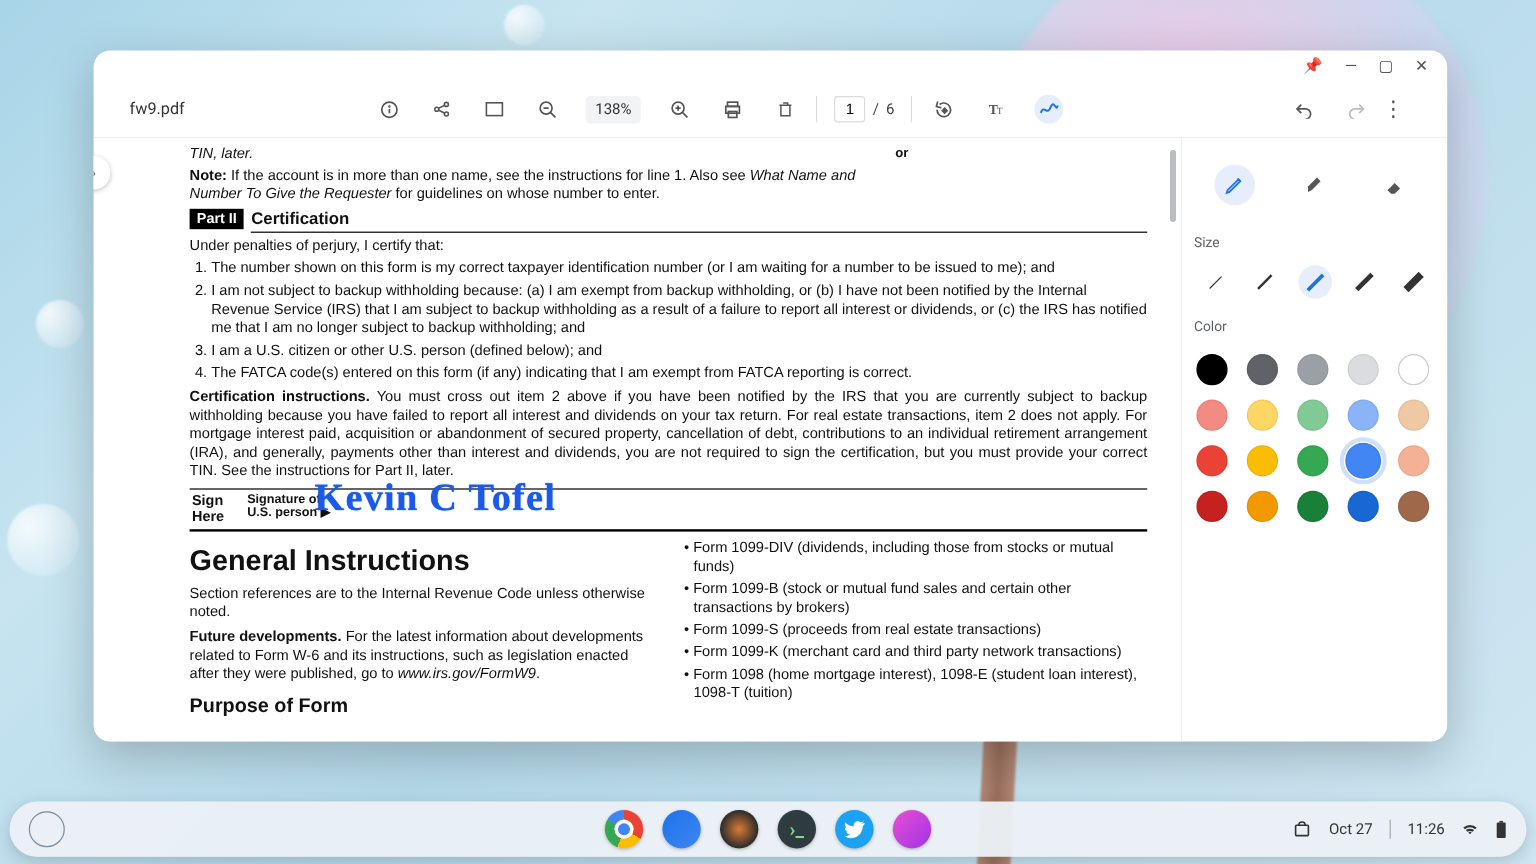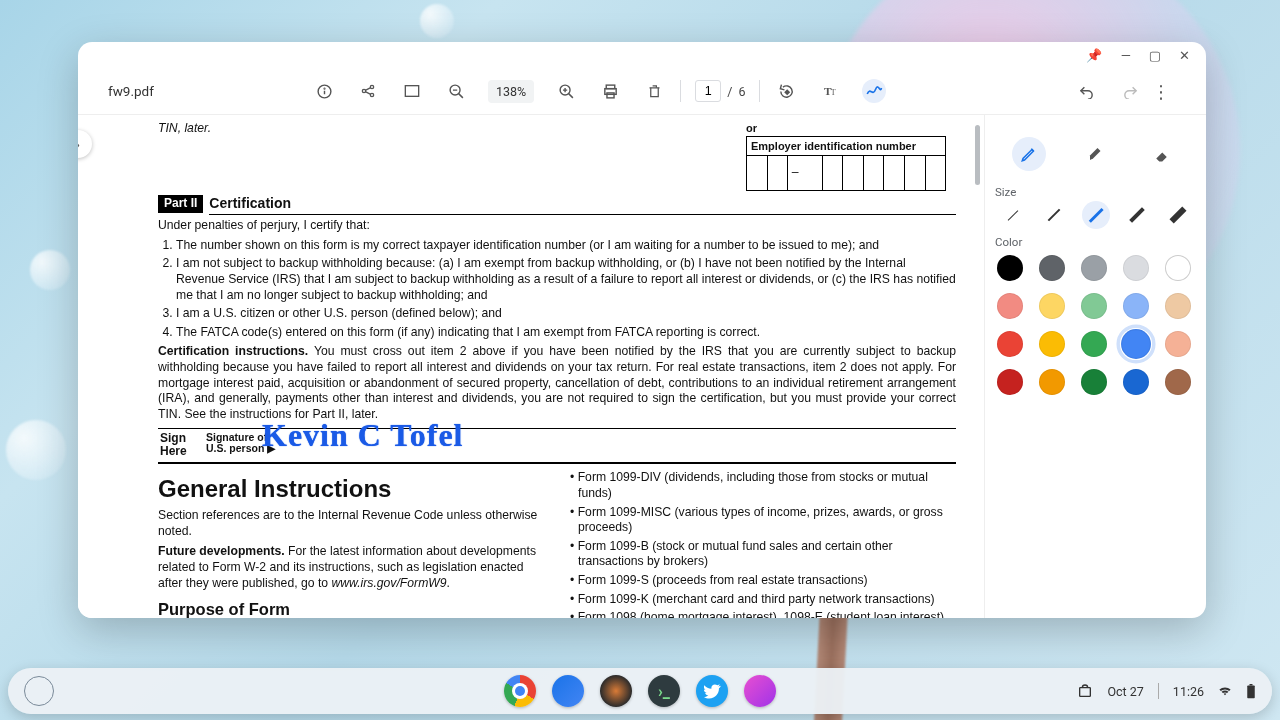--- a/index.html
+++ b/index.html
@@ -57,21 +57,21 @@
   .hand { position:absolute; color:#1a5ae6; font-family:"Brush Script MT","Segoe Script",cursive; font-weight:600; pointer-events:none; text-shadow:0 0 1px #1a5ae6;}
   .two-col { display:flex; gap:26px; margin-top:6px;}
   .two-col .col { flex:1; }
   .h-gi { font-family: Arial; font-weight:bold; font-size:24px; margin:4px 0 3px;}
   .h-pf { font-family: Arial; font-weight:bold; font-size:16.5px; margin:8px 0 3px;}
   .col ul { list-style:none; }
   .col ul li { margin-bottom:3px; text-indent:-8px; padding-left:8px;}
   .col ul li::before { content:"• "; }
   .scrollbar { position:absolute; right:2px; top:0; bottom:0; width:10px; }
   .scrollbar .thumb { position:absolute; right:2px; top:10px; width:5px; height:60px; background:#b9bdc1; border-radius:3px;}
-  .side-panel { width:222px; border-left:1px solid #eee; padding:16px 10px; display:flex; flex-direction:column; font-size:12px; color:#555;}
+  .side-panel { width:222px; border-left:1px solid #eee; padding:16px 10px; display:flex; flex-direction:column; gap:10px; font-size:12px; color:#555;}
   .tool-row { display:flex; justify-content:space-around; margin:6px 0 8px;}
   .tool { width:34px; height:34px; border-radius:50%; display:flex; align-items:center; justify-content:center; cursor:pointer;}
   .tool.active { background:#e6eefb; color:#1a73e8;}
   .sp-label { font-size:11.5px; color:#5f6368; margin:6px 0 2px;}
   .size-row { display:flex; justify-content:space-between; padding:0 4px;}
   .size-sw { width:28px; height:28px; border-radius:50%; display:flex; align-items:center; justify-content:center; cursor:pointer;}
   .size-sw.sel { background:#e6eefb;}
   .size-sw .ln { height:2px; background:#333; transform:rotate(-45deg);}
   .size-sw.sel .ln { background:#1a73e8;}
   .color-grid { display:grid; grid-template-columns: repeat(5, 30px); gap:12px 12px; padding:4px 2px;}
@@ -211,38 +211,26 @@
       </div>
       <div class="more-btn">⋮</div>
     </div>
 
     <div class="content">
       <div class="page-pane">
         <div class="doc">
           <div class="or-row">
             <div class="left">
               <div><i>TIN, later.</i></div>
+              <div style="margin-top:2px">
+                <b>Note:</b><span> If the account is in more than one name, see the instructions for line 1. Also see </span><i>What Name and Number To Give the Requester</i><span> for guidelines on whose number to enter.</span>
+              </div>
             </div>
             <div style="width:210px">
               <div style="font-weight:bold;font-size:11px;margin-bottom:1px">or</div>
-              <div class="ein-box">
-                <div class="lbl">Employer identification number</div>
-                <div class="cells">
-                    <span></span>
-                    <span></span>
-                    <span class="dash">–</span>
-                    <span></span>
-                    <span></span>
-                    <span></span>
-                    <span></span>
-                    <span></span>
-                    <span></span>
-                    <span></span>
-                  </div>
-              </div>
             </div>
           </div>
 
           <div class="part-row">
             <span class="part-tag">Part II</span>
             <span class="part-title">Certification</span>
           </div>
           <div style="margin-top:3px">Under penalties of perjury, I certify that:</div>
           <ol>
             <li>The number shown on this form is my correct taxpayer identification number (or I am waiting for a number to be issued to me); and</li>
@@ -257,28 +245,27 @@
             <div class="sig-of"><span>Signature of</span><br><span>U.S. person ▶</span></div>
             <div class="sig-space">
               <span class="hand" style="left:-20px;top:-14px;font-size:32px;letter-spacing:1px">Kevin C Tofel</span>
             </div>
           </div>
 
           <div class="two-col">
             <div class="col">
               <div class="h-gi">General Instructions</div>
               <div>Section references are to the Internal Revenue Code unless otherwise noted.</div>
-              <div style="margin-top:5px"><b>Future developments.</b><span> For the latest information about developments related to Form W-2 and its instructions, such as legislation enacted after they were published, go to </span><i>www.irs.gov/FormW9</i><span>.</span></div>
+              <div style="margin-top:5px"><b>Future developments.</b><span> For the latest information about developments related to Form W-6 and its instructions, such as legislation enacted after they were published, go to </span><i>www.irs.gov/FormW9</i><span>.</span></div>
               <div class="h-pf">Purpose of Form</div>
 
             </div>
             <div class="col">
               <ul>
                 <li>Form 1099-DIV (dividends, including those from stocks or mutual funds)</li>
-                <li>Form 1099-MISC (various types of income, prizes, awards, or gross proceeds)</li>
                 <li>Form 1099-B (stock or mutual fund sales and certain other transactions by brokers)</li>
                 <li>Form 1099-S (proceeds from real estate transactions)</li>
                 <li>Form 1099-K (merchant card and third party network transactions)</li>
                 <li>Form 1098 (home mortgage interest), 1098-E (student loan interest), 1098-T (tuition)</li>
 
               </ul>
 
             </div>
           </div>
         </div>

